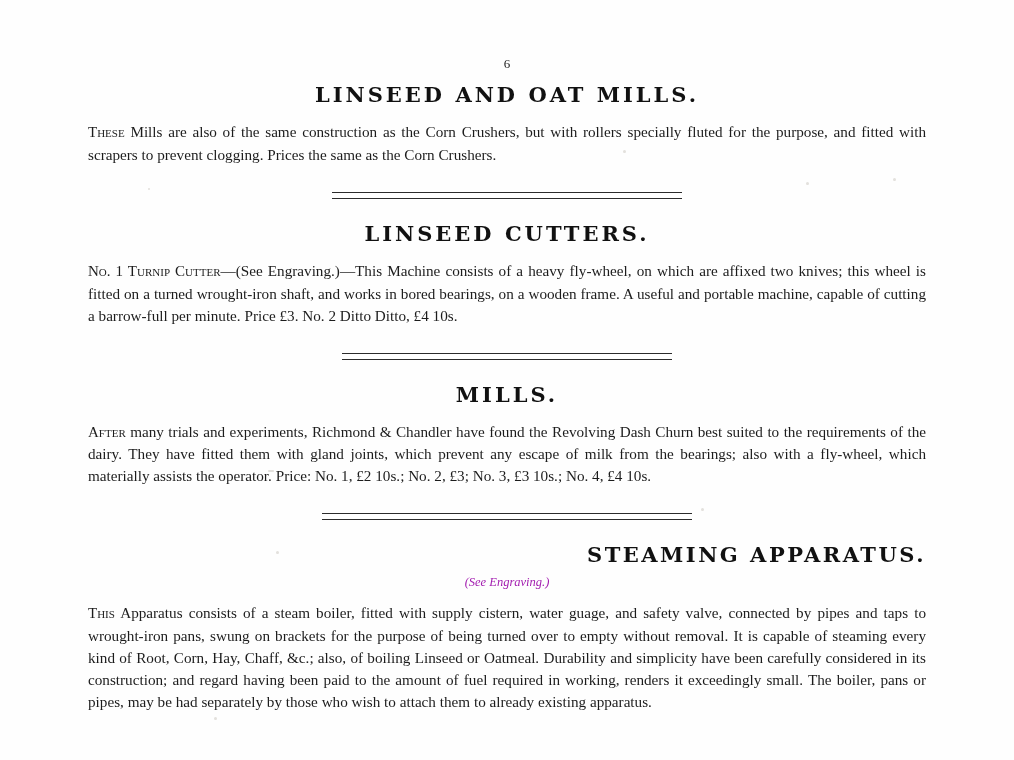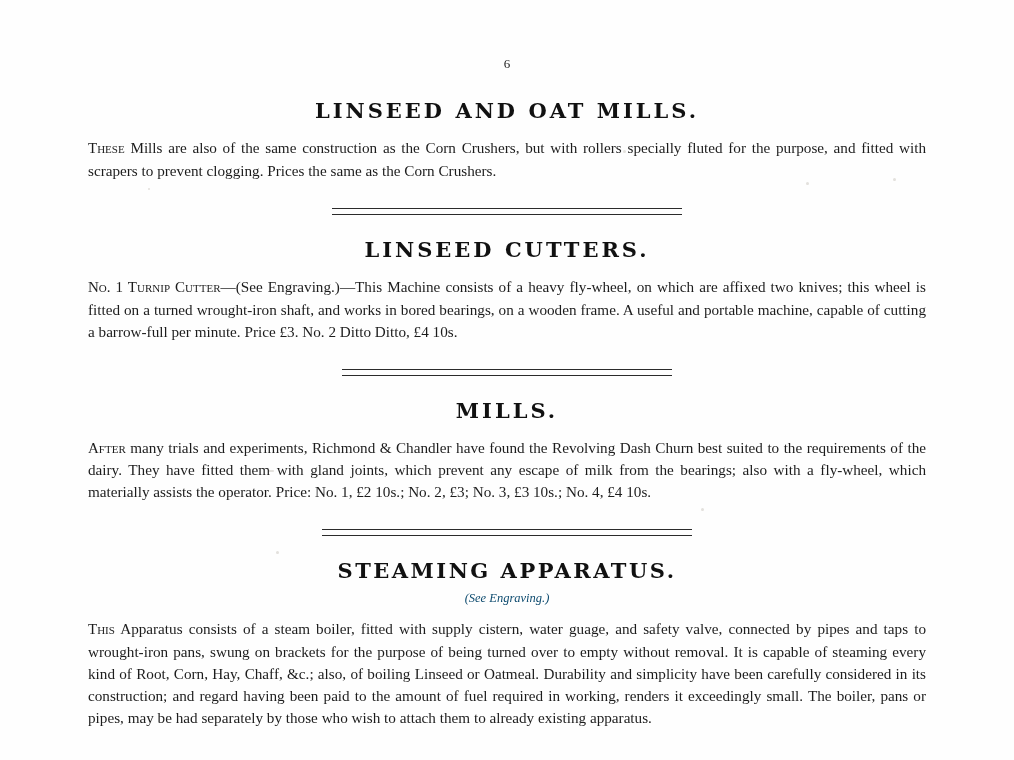--- a/index.html
+++ b/index.html
@@ -25,42 +25,43 @@
     top: 56px;
     left: 0;
     width: 1014px;
     text-align: center;
     font-size: 13px;
     font-family: "Liberation Serif", serif;
     color: #222;
   }
   .content {
     position: absolute;
-    top: 88px;
+    top: 72px;
     left: 88px;
     width: 838px;
   }
   h1.section-title {
     font-family: "DejaVu Serif", serif;
     font-weight: bold;
     text-align: center;
     font-size: 21px;
     letter-spacing: 3px;
     margin: 10px 0 14px 0;
     color: #111;
   }
   h1.section-title.tight {
     letter-spacing: 2.5px;
+    text-align: right;
   }
   .see-engraving {
     text-align: center;
     font-style: italic;
     font-size: 12.5px;
     margin: -6px 0 12px 0;
-    color: #0c4a6e;
+    color: #a21caf;
   }
   p.body-text {
     font-family: "Liberation Serif", serif;
     font-size: 15.2px;
     line-height: 1.45;
     text-align: justify;
     text-justify: inter-word;
     margin: 0 0 4px 0;
     color: #1c1c1c;
   }

